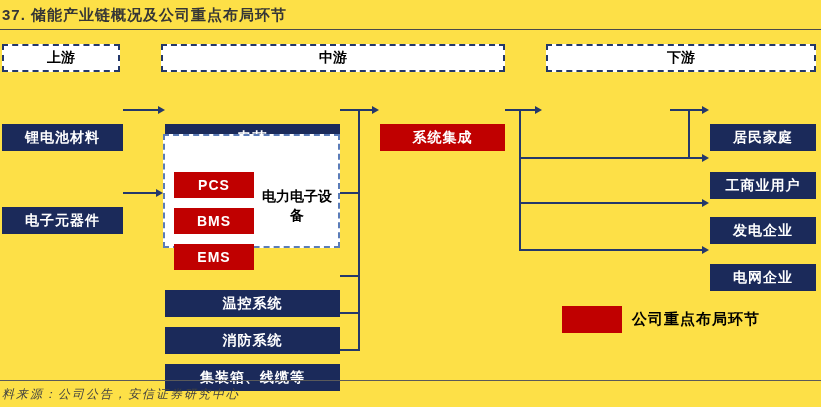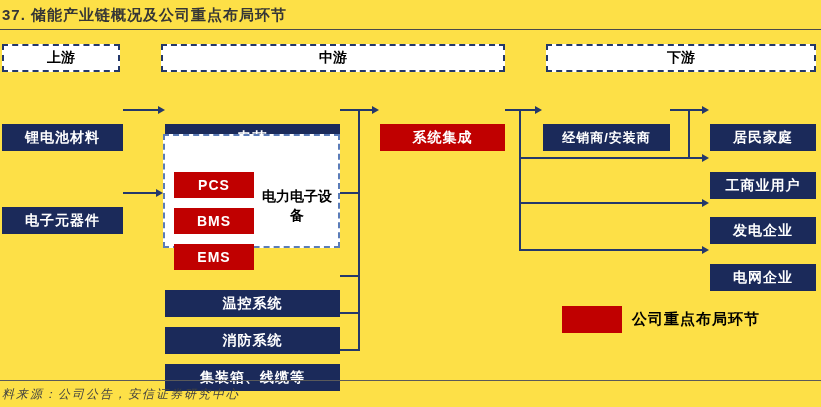--- a/index.html
+++ b/index.html
@@ -52,21 +52,20 @@
   <div class="box red" style="left:174px;top:181px;width:80px;height:26px;">BMS</div>
   <div class="box red" style="left:174px;top:217px;width:80px;height:26px;">EMS</div>
   <div class="pelabel">电力电子设备</div>
 
   <div class="box" style="left:165px;top:263px;width:175px;">温控系统</div>
   <div class="box" style="left:165px;top:300px;width:175px;">消防系统</div>
   <div class="box red" style="left:380px;top:97px;width:125px;">系统集成</div>
 
   <div class="box" style="left:165px;top:337px;width:175px;">集装箱、线缆等</div>
 
-  <div class="box" style="left:543px;top:97px;width:127px;font-size:13px;">经销商/安装商</div>
   <div class="box" style="left:710px;top:97px;width:106px;">居民家庭</div>
   <div class="box" style="left:710px;top:145px;width:106px;">工商业用户</div>
   <div class="box" style="left:710px;top:190px;width:106px;">发电企业</div>
   <div class="box" style="left:710px;top:237px;width:106px;">电网企业</div>
 
   <div class="hline" style="left:123px;top:109px;width:36px;"></div>
   <div class="arr" style="left:158px;top:106px;"></div>
 
   <div class="hline" style="left:123px;top:192px;width:34px;"></div>
   <div class="arr" style="left:156px;top:189px;"></div>

